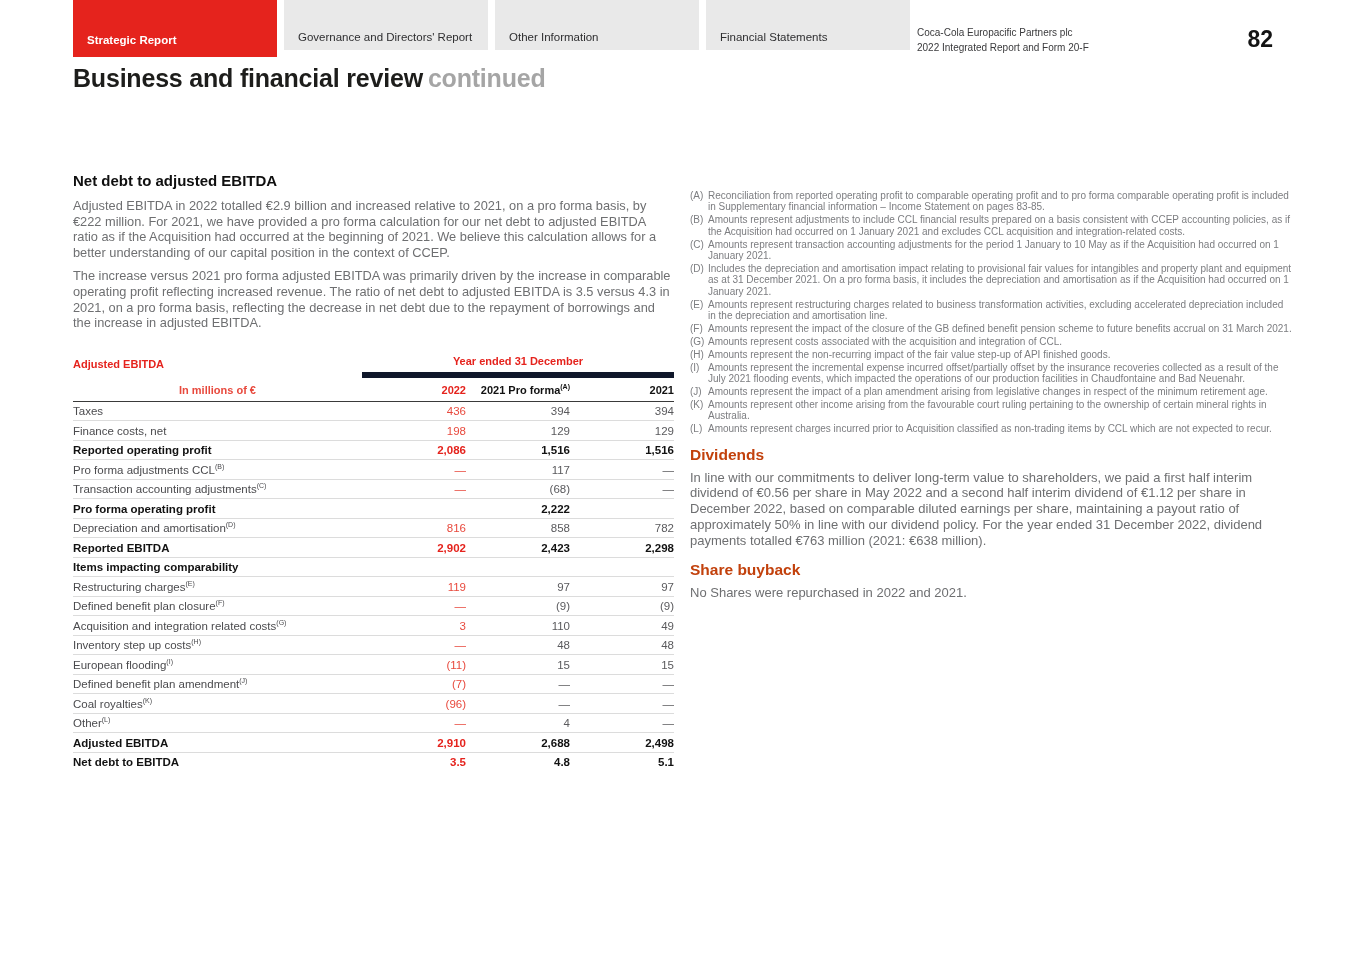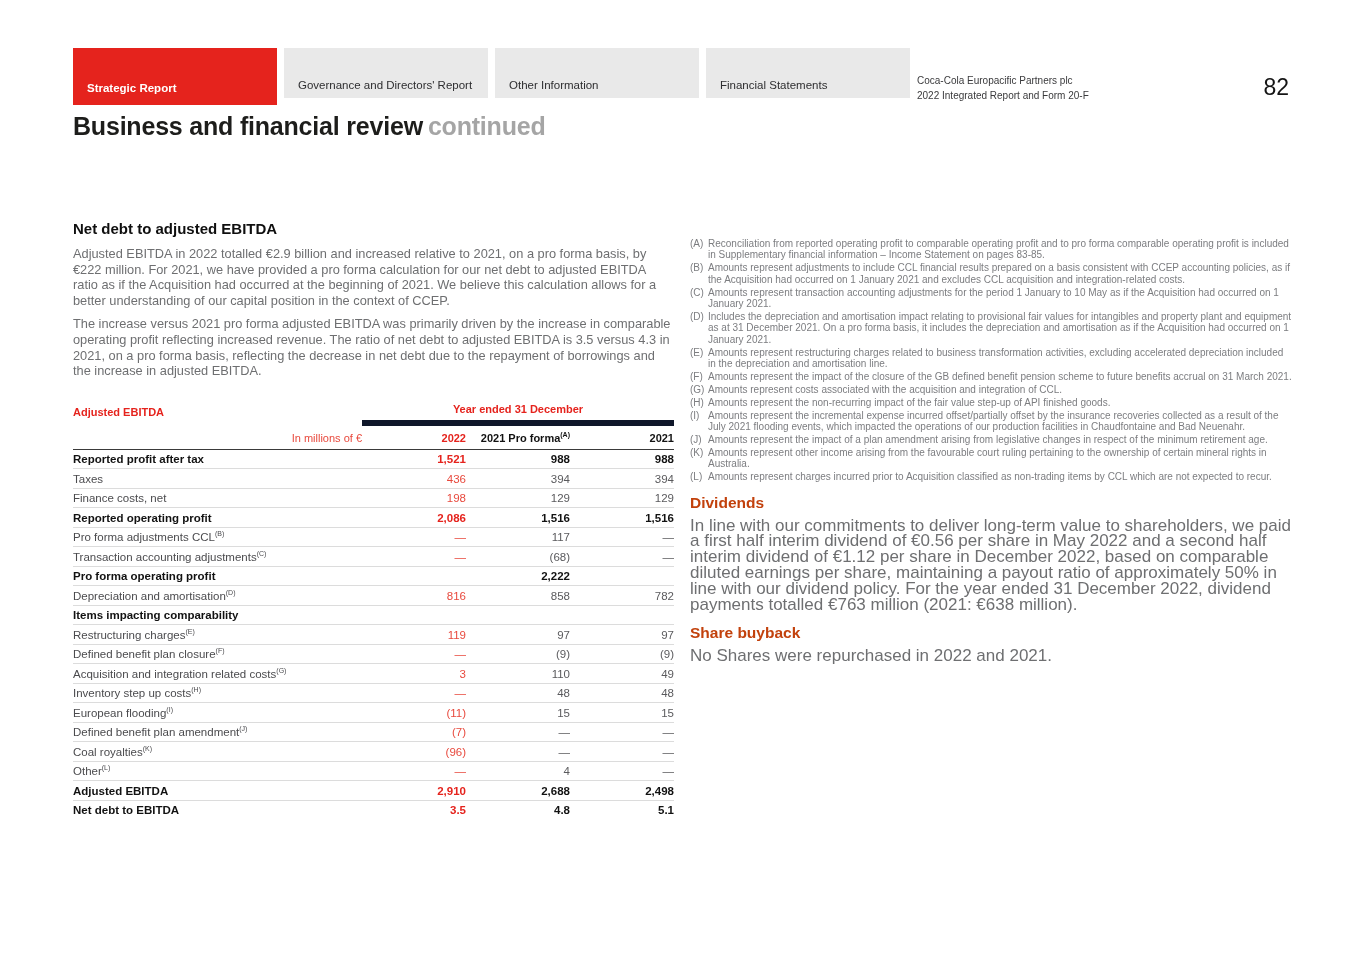--- a/index.html
+++ b/index.html
@@ -1,66 +1,66 @@
 <!DOCTYPE html>
 <html><head>
 <meta charset="utf-8">
 <style>
   * { margin:0; padding:0; box-sizing:border-box; }
   html,body { background:#ffffff; font-family:"Liberation Sans", sans-serif; }
-  .page { position:relative; width:1365px; height:767px; background:#fff; overflow:hidden;margin-top:48px; }
+  .page { position:relative; width:1365px; height:767px; background:#fff; overflow:hidden; }
 
   
   .tabs { position:absolute; left:73px; top:0; display:flex; gap:7px; align-items:flex-start; }
   .tab { width:204px; height:50px; background:#e9e9e9; position:relative; cursor:pointer; }
   .tab .tab-label { position:absolute; left:14px; bottom:7px; font-size:11.5px; color:#2e2e30; white-space:nowrap; }
   .tab.active { background:#e5231d; height:57px; }
   .tab.active .tab-label { color:#fff; font-weight:bold; bottom:11px; }
 
   .pub-info { position:absolute; left:917px; top:26px; font-size:10px; line-height:14.5px; color:#3a3a3c; }
-  .page-num { position:absolute; right:76px; top:26px; font-size:23px; font-weight:normal; color:#141414; }
+  .page-num { position:absolute; right:92px; top:26px; font-size:23px; font-weight:bold; color:#141414; }
 
   
   .doc-title { position:absolute; left:73px; top:64px; font-size:25px; font-weight:bold; color:#1d1d1b; letter-spacing:-0.2px; }
   .doc-title .cont { color:#a5a5a5; font-weight:bold; margin-left:5px; }
 
   
   .col-left  { position:absolute; left:73px;  top:172px; width:601px; }
   .col-right { position:absolute; left:690px; top:190px; width:602px; }
 
   .section-heading { font-size:15px; font-weight:bold; color:#0f0f0f; margin-bottom:9px; }
   .body-par { font-size:12.8px; line-height:15.6px; color:#6e6f71; margin-bottom:8px; }
 
   
   .ebitda-table { width:100%; border-collapse:collapse; margin-top:24px; font-size:11.5px; }
   .ebitda-table th, .ebitda-table td { vertical-align:bottom; }
   .ebitda-table .num { text-align:right; width:104px; }
   .head1 th { padding-bottom:5px; }
   .t-title { text-align:left; color:#e5231d; font-size:11px; font-weight:bold; }
   .year-span { color:#e5231d; font-size:11px; font-weight:bold; text-align:center; border-bottom:6px solid #0f172a; padding-bottom:4px; }
   .head2 th { padding:6px 0 5px; border-bottom:1px solid #3a3a3a; font-size:11px; }
-  .t-sub { text-align:right; color:#e8493d; font-weight:normal; }
+  .t-sub { text-align:center; color:#e8493d; font-weight:bold; }
   .head2 .num { color:#121212; font-weight:bold; }
   .head2 .num.accent { color:#e5231d; }
   .ebitda-table tbody td { padding:3.5px 0 3px; border-bottom:1px solid #dcdcdc; }
   .ebitda-table tbody td.lbl { text-align:left; color:#4b4b4e; }
   .ebitda-table tbody td.num { color:#5a5a5d; }
   .ebitda-table tbody td.num.accent { color:#e8493d; }
   .ebitda-table tbody tr.bold-row td { font-weight:bold; color:#121212; }
   .ebitda-table tbody tr.bold-row td.num.accent { color:#e5231d; }
   sup { font-size:7px; line-height:0; vertical-align:super; letter-spacing:0; }
 
   
   .footnotes { margin-bottom:11px; }
   .footnote { display:flex; font-size:10px; line-height:11.4px; color:#7c7d80; margin-bottom:1.5px; }
   .fn-marker { flex:0 0 18px; }
   .fn-text { flex:1; }
 
   .sub-heading { font-size:15.5px; font-weight:bold; color:#c2410c; margin-bottom:6px; }
-  .right-par { font-size:17px; line-height:15.8px; color:#6e6f71; margin-bottom:12px; }
+  .right-par { font-size:13px; line-height:15.8px; color:#6e6f71; margin-bottom:12px; }
 </style>
 </head>
 <body>
 
 <div class="page">
 
   <nav class="tabs">
       <div class="tab active">
         <span class="tab-label">Strategic Report</span>
       </div>
@@ -96,26 +96,20 @@
           <th class="year-span" colspan="3">Year ended 31 December</th>
         </tr>
         <tr class="head2">
           <th class="t-sub">In millions of €</th>
         <th class="num accent">2022</th>
             <th class="num">2021 Pro forma<sup>(A)</sup></th>
             <th class="num">2021</th>
           </tr>
       </thead>
       <tbody>
-          <tr class="bold-row">
-            <td class="lbl">Reported profit after tax</td>
-            <td class="num accent">1,521</td>
-            <td class="num">988</td>
-            <td class="num">988</td>
-          </tr>
           <tr>
             <td class="lbl">Taxes</td>
             <td class="num accent">436</td>
             <td class="num">394</td>
             <td class="num">394</td>
           </tr>
           <tr>
             <td class="lbl">Finance costs, net</td>
             <td class="num accent">198</td>
             <td class="num">129</td>
@@ -145,20 +139,26 @@
             <td class="num">2,222</td>
             <td class="num"></td>
           </tr>
           <tr>
             <td class="lbl">Depreciation and amortisation<sup>(D)</sup></td>
             <td class="num accent">816</td>
             <td class="num">858</td>
             <td class="num">782</td>
           </tr>
           <tr class="bold-row">
+            <td class="lbl">Reported EBITDA</td>
+            <td class="num accent">2,902</td>
+            <td class="num">2,423</td>
+            <td class="num">2,298</td>
+          </tr>
+          <tr class="bold-row">
             <td class="lbl">Items impacting comparability</td>
             <td class="num accent"></td>
             <td class="num"></td>
             <td class="num"></td>
           </tr>
           <tr>
             <td class="lbl">Restructuring charges<sup>(E)</sup></td>
             <td class="num accent">119</td>
             <td class="num">97</td>
             <td class="num">97</td>

